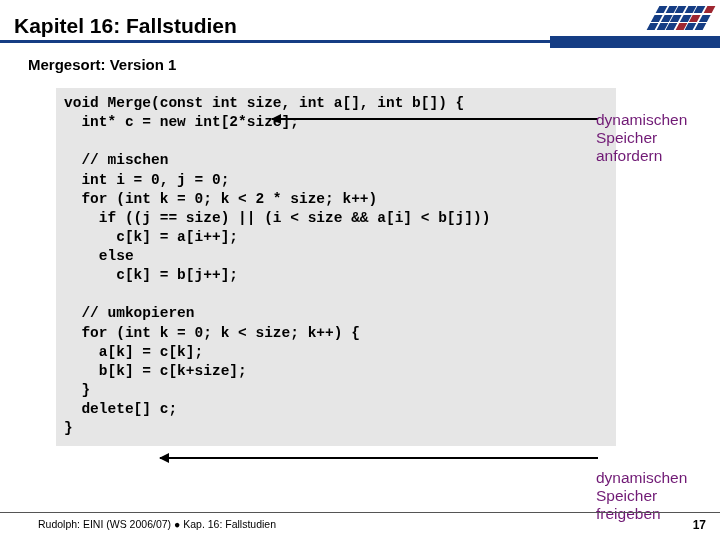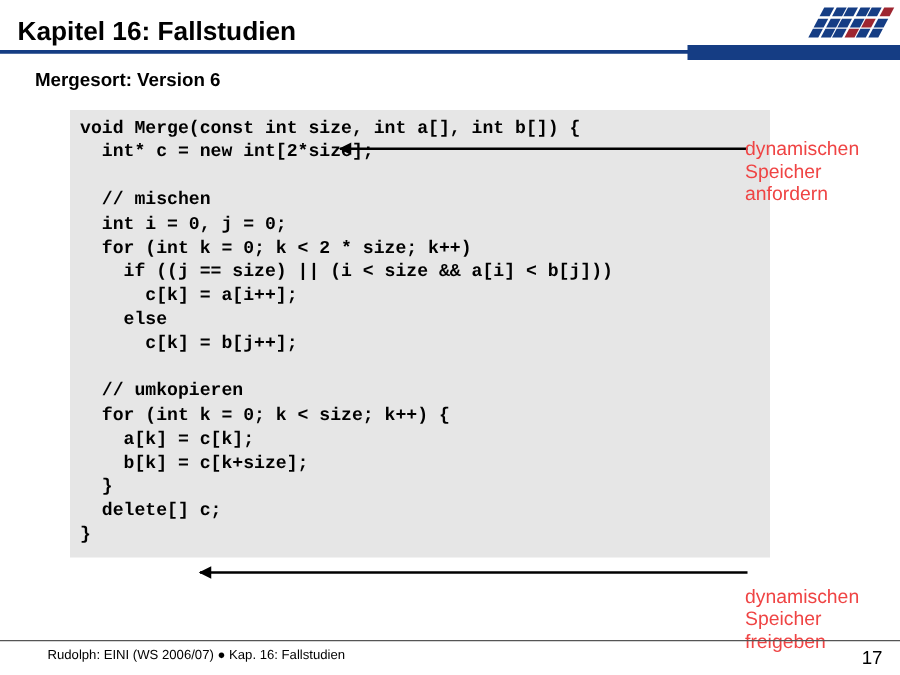--- a/index.html
+++ b/index.html
@@ -62,21 +62,21 @@
     font-size: 14.5px;
     font-weight: bold;
     white-space: pre;
     line-height: 1.32;
     color: #000;
     margin-left: 28px;
   }
   .annot {
     position: absolute;
     font-size: 15.5px;
-    color: #ef4444;
+    color: #701a75;
   }
   .annot1 { right: 14px; top: 111px; width: 110px; }
   .annot2 { right: 14px; top: 449px; width: 110px; margin-top: 20px; }
   .arrow {
     position: absolute;
     height: 2px;
     background: #000;
   }
   .arrow::before {
     content: "";
@@ -94,21 +94,21 @@
     height: 1px; background: #555;
   }
   .footer-text {
     position: absolute;
     left: 14px; top: 518px;
     font-size: 10.5px; color: #000; padding-left: 24px;
   }
   .page-num {
     position: absolute;
     right: 14px; top: 518px;
-    font-size: 15px; color: #000;
+    font-size: 12px; color: #000; font-weight: bold;
   }
 </style>
 </head>
 <body>
 
 <div class="header">
   <div class="chapter-title">Kapitel 16: Fallstudien</div>
   <div class="title-underline"></div>
   <div class="logo">
     <div class="grid">
@@ -128,21 +128,21 @@
         <div class="sq a"></div>
         <div class="sq a"></div>
         <div class="sq b"></div>
         <div class="sq a"></div>
         <div class="sq a"></div>
     </div>
   </div>
   <div class="bar-under"></div>
 </div>
 
-<div class="subhead">Mergesort: Version 6</div>
+<div class="subhead">Mergesort: Version 1</div>
 
 <div class="codebox">void Merge(const int size, int a[], int b[]) {
   int* c = new int[2*size];
 
   // mischen
   int i = 0, j = 0;
   for (int k = 0; k &lt; 2 * size; k++)
     if ((j == size) || (i &lt; size &amp;&amp; a[i] &lt; b[j]))
       c[k] = a[i++];
     else

